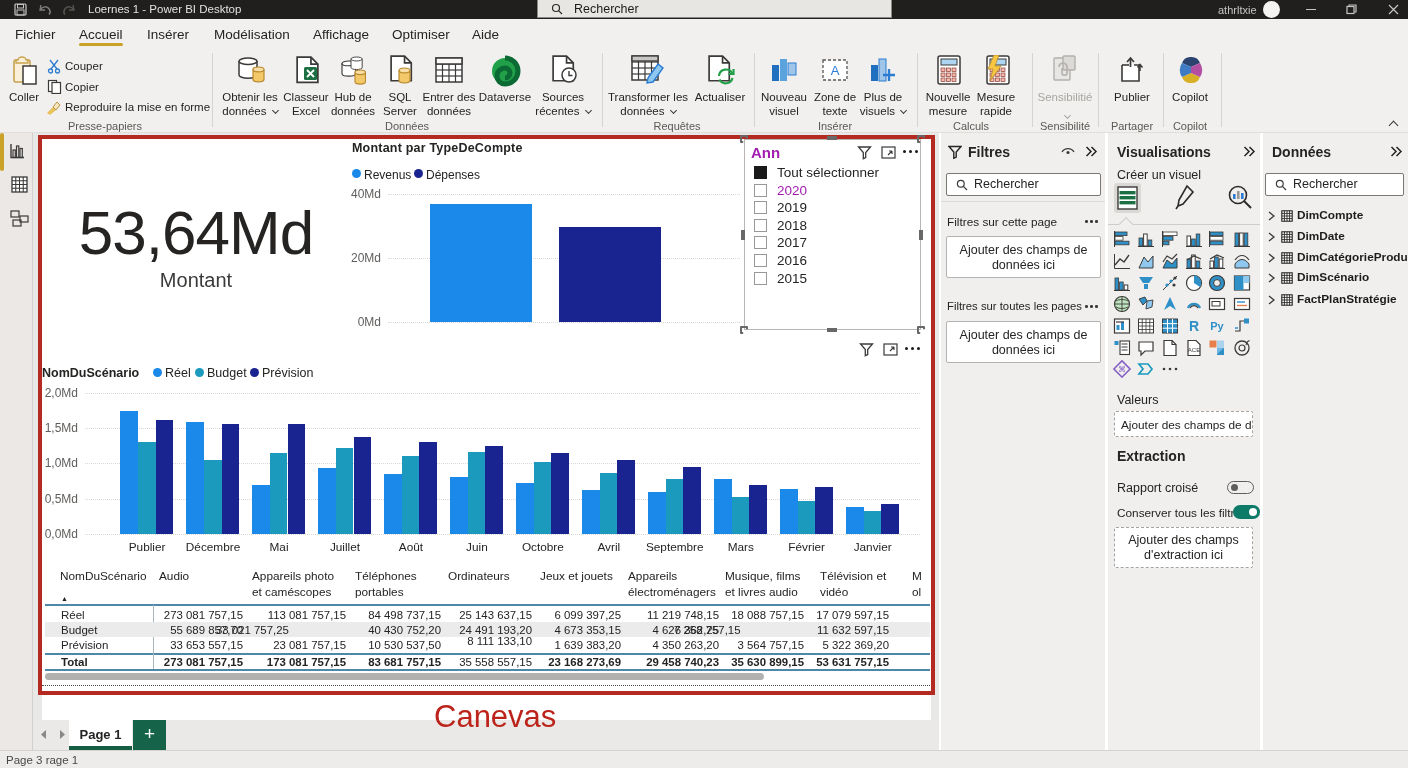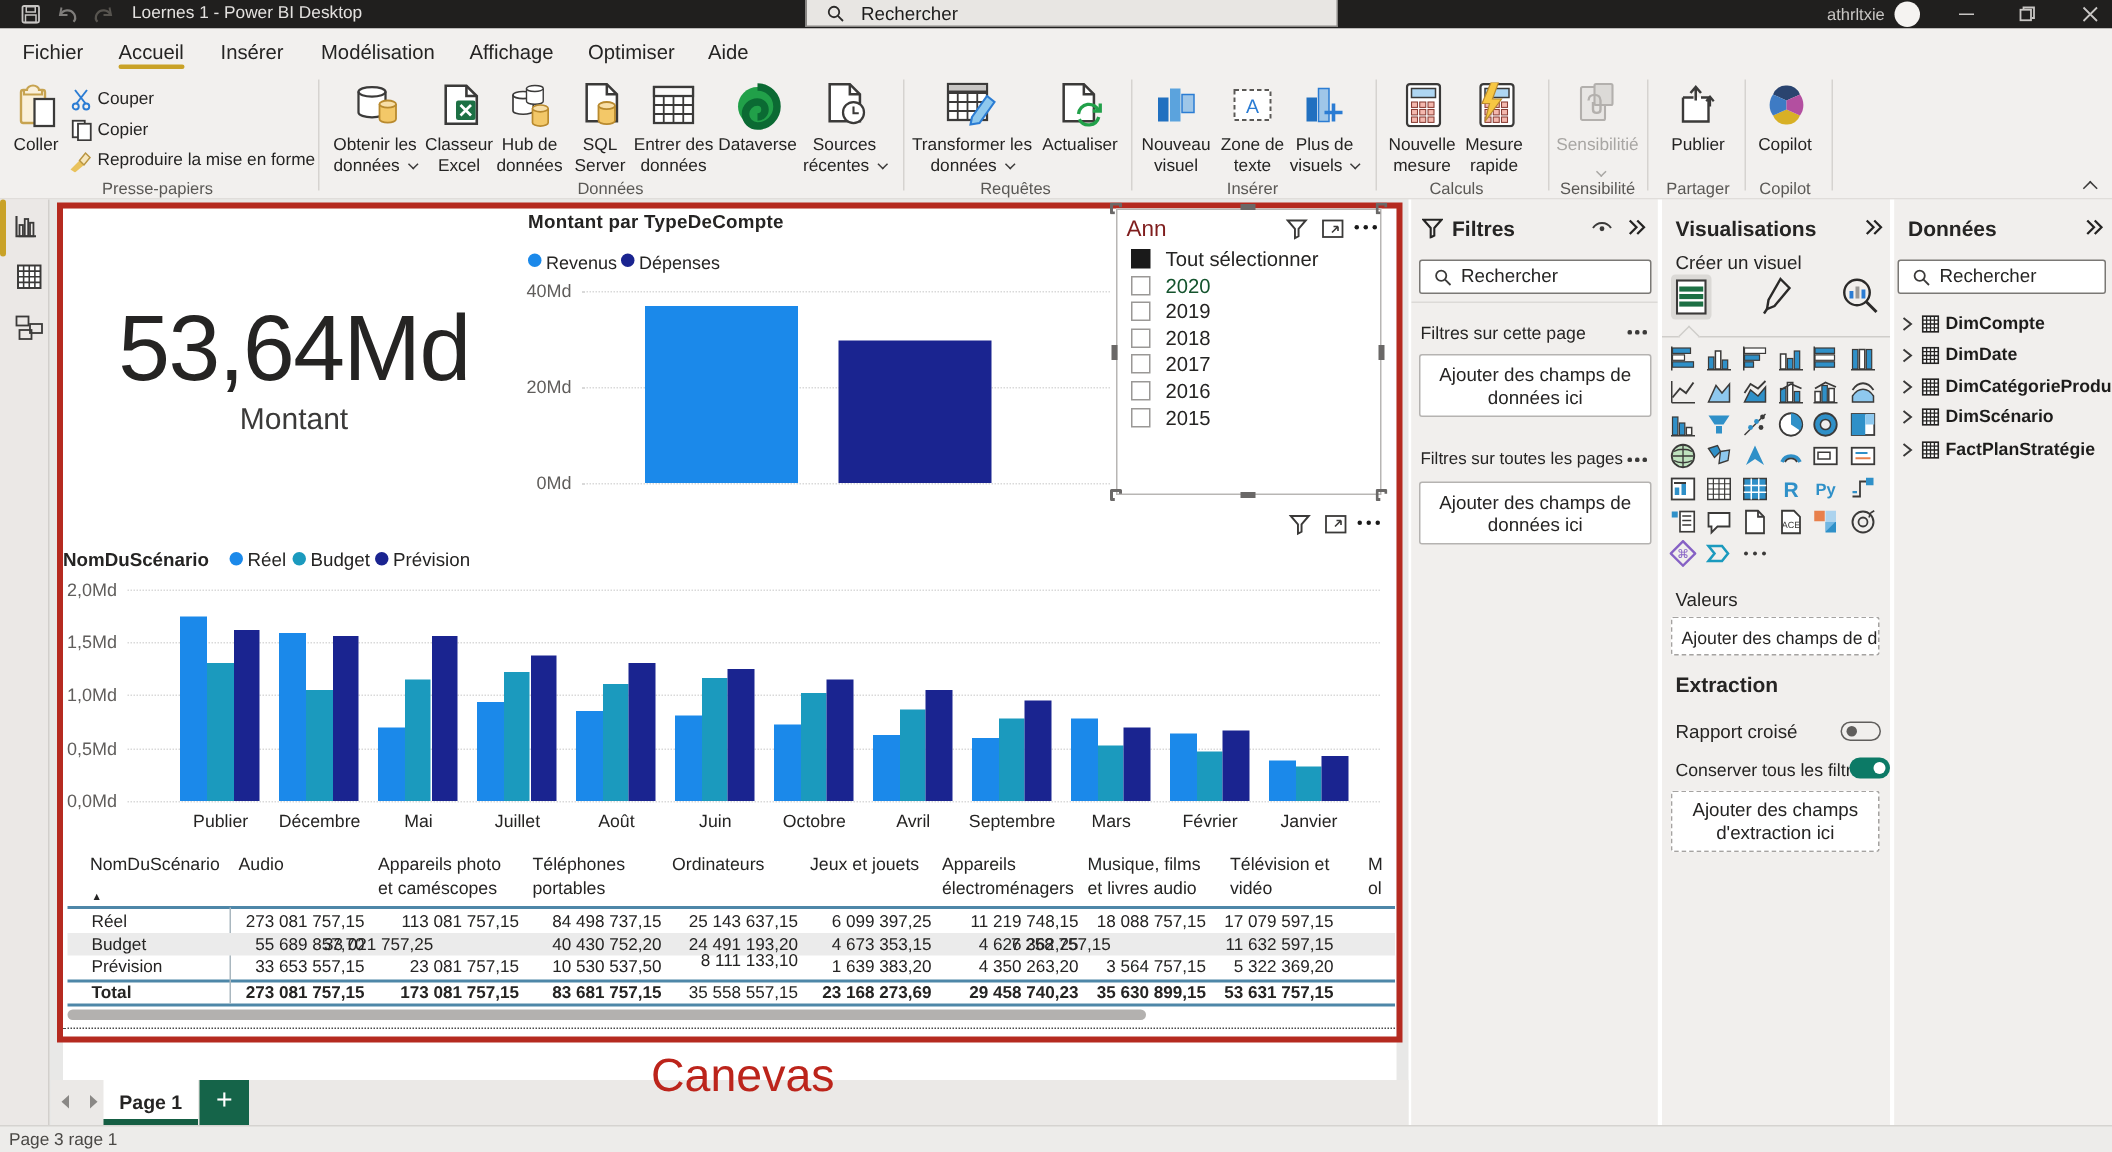--- a/index.html
+++ b/index.html
@@ -305,35 +305,35 @@
 <div class="abs" style="left:559px;top:227px;width:102px;height:95px;background:#1a2490"></div>
 <div class="abs" style="left:744px;top:139px;width:177px;height:191px;border:1px solid #b8b6b4;background:#fff"></div>
 <div class="abs" style="left:740px;top:135px;width:8px;height:8px;border:2px solid #6a6867;border-radius:1px;background:transparent;clip-path:polygon(0 0,100% 0,100% 40%,40% 40%,40% 100%,0 100%)"></div>
 <div class="abs" style="left:917px;top:135px;width:8px;height:8px;border:2px solid #6a6867;border-radius:1px;background:transparent;clip-path:polygon(0 0,100% 0,100% 40%,40% 40%,40% 100%,0 100%)"></div>
 <div class="abs" style="left:740px;top:326px;width:8px;height:8px;border:2px solid #6a6867;border-radius:1px;background:transparent;clip-path:polygon(0 0,100% 0,100% 40%,40% 40%,40% 100%,0 100%)"></div>
 <div class="abs" style="left:917px;top:326px;width:8px;height:8px;border:2px solid #6a6867;border-radius:1px;background:transparent;clip-path:polygon(0 0,100% 0,100% 40%,40% 40%,40% 100%,0 100%)"></div>
 <div class="abs" style="left:827px;top:136px;width:10px;height:4px;background:#6a6867"></div>
 <div class="abs" style="left:827px;top:328px;width:10px;height:4px;background:#6a6867"></div>
 <div class="abs" style="left:741px;top:230px;width:4px;height:10px;background:#6a6867"></div>
 <div class="abs" style="left:919px;top:230px;width:4px;height:10px;background:#6a6867"></div>
-<div class="abs" style="left:751px;top:144px;font-size:15px;font-weight:normal;color:#7f1d1d">Ann</div>
+<div class="abs" style="left:751px;top:144px;font-size:15px;font-weight:bold;color:#a21caf">Ann</div>
 <svg class="abs" style="left:857px;top:145px" width="15" height="15" viewBox="0 0 15 15">
       <path d="M1.5 2 h12 l-4.8 5.5 v5 l-2.4 1.2 v-6.2 z" fill="none" stroke="#3b3a39" stroke-width="1.3"></path>
     </svg>
 <svg class="abs" style="left:881px;top:146px" width="15" height="13" viewBox="0 0 15 13">
       <rect x="1" y="1" width="13" height="11" fill="none" stroke="#3b3a39" stroke-width="1.2"></rect>
       <path d="M4 8 L8 4 M8 4 v3 M8 4 h-3" stroke="#3b3a39" stroke-width="1.1" fill="none" transform="translate(3,1)"></path>
     </svg>
 <div class="abs" style="left:903px;top:150px;width:3px;height:3px;border-radius:50%;background:#1a1a1a"></div>
 <div class="abs" style="left:909px;top:150px;width:3px;height:3px;border-radius:50%;background:#1a1a1a"></div>
 <div class="abs" style="left:915px;top:150px;width:3px;height:3px;border-radius:50%;background:#1a1a1a"></div>
 <div class="abs" style="left:754px;top:166px;width:13px;height:13px;background:#1a1a1a"></div>
 <div class="abs" style="left:777px;top:165px;font-size:13.5px;color:#252423">Tout sélectionner</div>
 <div class="abs" style="left:754px;top:183.6px;width:13px;height:13px;background:#fff;border:1.4px solid #9a9896"></div>
-<div class="abs" style="left:777px;top:182.6px;font-size:13.5px;color:#14532d">2020</div>
+<div class="abs" style="left:777px;top:182.6px;font-size:13.5px;color:#a21caf">2020</div>
 <div class="abs" style="left:754px;top:201.2px;width:13px;height:13px;background:#fff;border:1.4px solid #9a9896"></div>
 <div class="abs" style="left:777px;top:200.2px;font-size:13.5px;color:#252423">2019</div>
 <div class="abs" style="left:754px;top:218.8px;width:13px;height:13px;background:#fff;border:1.4px solid #9a9896"></div>
 <div class="abs" style="left:777px;top:217.8px;font-size:13.5px;color:#252423">2018</div>
 <div class="abs" style="left:754px;top:236.4px;width:13px;height:13px;background:#fff;border:1.4px solid #9a9896"></div>
 <div class="abs" style="left:777px;top:235.4px;font-size:13.5px;color:#252423">2017</div>
 <div class="abs" style="left:754px;top:254.0px;width:13px;height:13px;background:#fff;border:1.4px solid #9a9896"></div>
 <div class="abs" style="left:777px;top:253.0px;font-size:13.5px;color:#252423">2016</div>
 <div class="abs" style="left:754px;top:271.6px;width:13px;height:13px;background:#fff;border:1.4px solid #9a9896"></div>
 <div class="abs" style="left:777px;top:270.6px;font-size:13.5px;color:#252423">2015</div>

